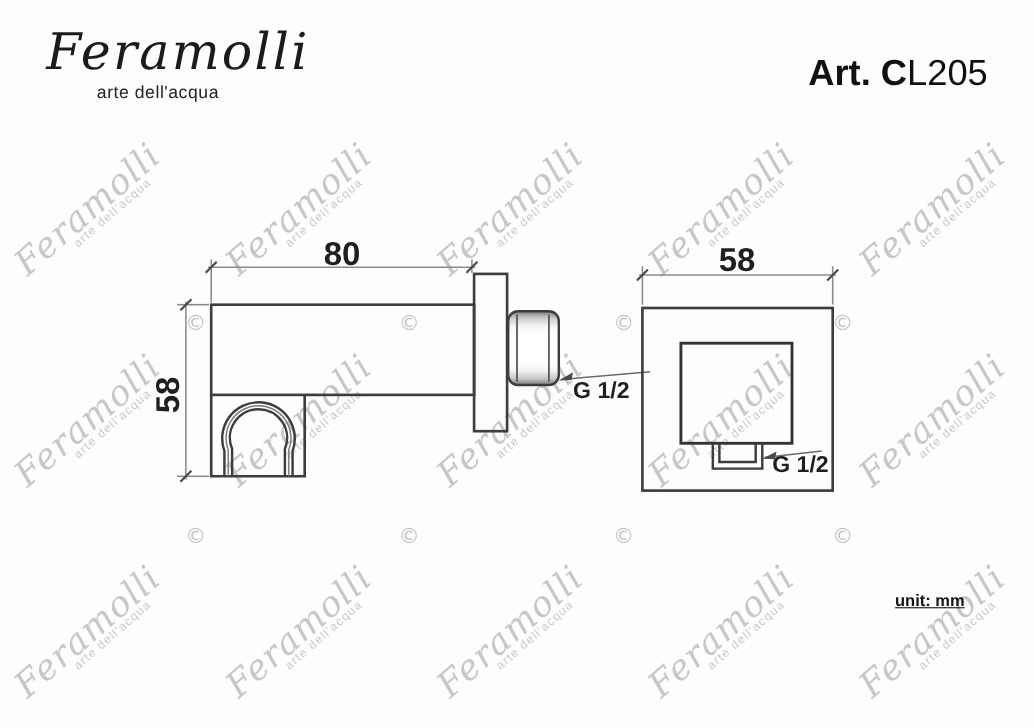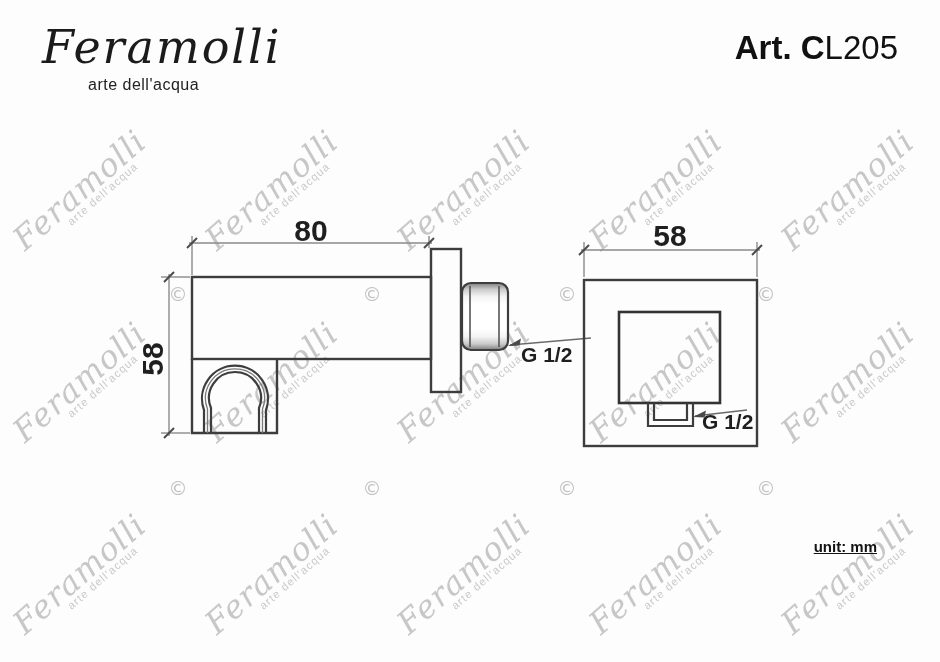--- a/index.html
+++ b/index.html
@@ -26,21 +26,21 @@
   .logo-script {
     position:absolute; left:42px; top:24px; z-index:3;
     font-family:"DejaVu Serif", serif; font-style:italic; font-weight:500;
     font-size:46px; line-height:1; letter-spacing:2px; color:#1b1b1b;
   }
   .logo-tagline {
     position:absolute; left:88px; top:76px; z-index:3;
     font-size:16px; letter-spacing:.5px; color:#222;
   }
   .article {
-    position:absolute; right:42px; top:31px; z-index:3;
+    position:absolute; right:42px; top:49px; z-index:3;
     font-size:33px; line-height:1; color:#111; white-space:nowrap;
   }
   .art-prefix { font-weight:700; }
   .art-suffix { font-weight:400; }
   
   .unit {
     position:absolute; right:63px; top:538px; z-index:3;
     font-weight:700; font-size:15px; color:#141414;text-decoration:underline;
   }
   

